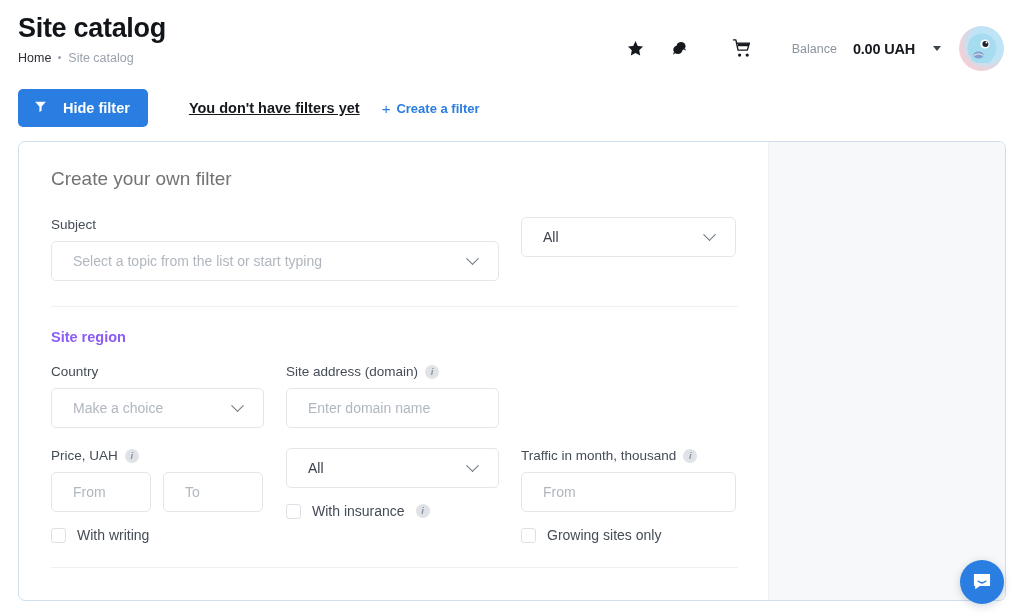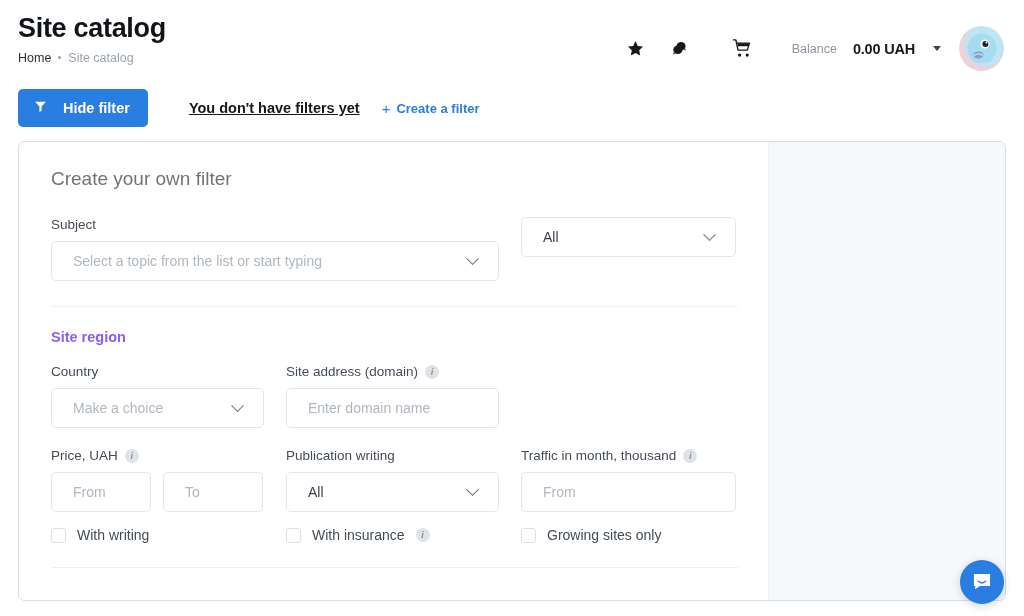--- a/index.html
+++ b/index.html
@@ -384,21 +384,20 @@
           <input class="control" type="text" placeholder="From" style="">
           <input class="control" type="text" placeholder="To" style="">
         </div>
         <label class="checkrow">
           <span class="checkbox"></span>
           <span>With writing</span>
         </label>
       </div>
 
       <div class="field c-pubwrite">
-        <span class="field-label">Publication writing</span>
         <div class="control value-set">
           <span>All</span>
           <span class="chev"></span>
         </div>
         <label class="checkrow">
           <span class="checkbox"></span>
           <span>With insurance</span>
           <span class="info-icon">i</span>
         </label>
       </div>

